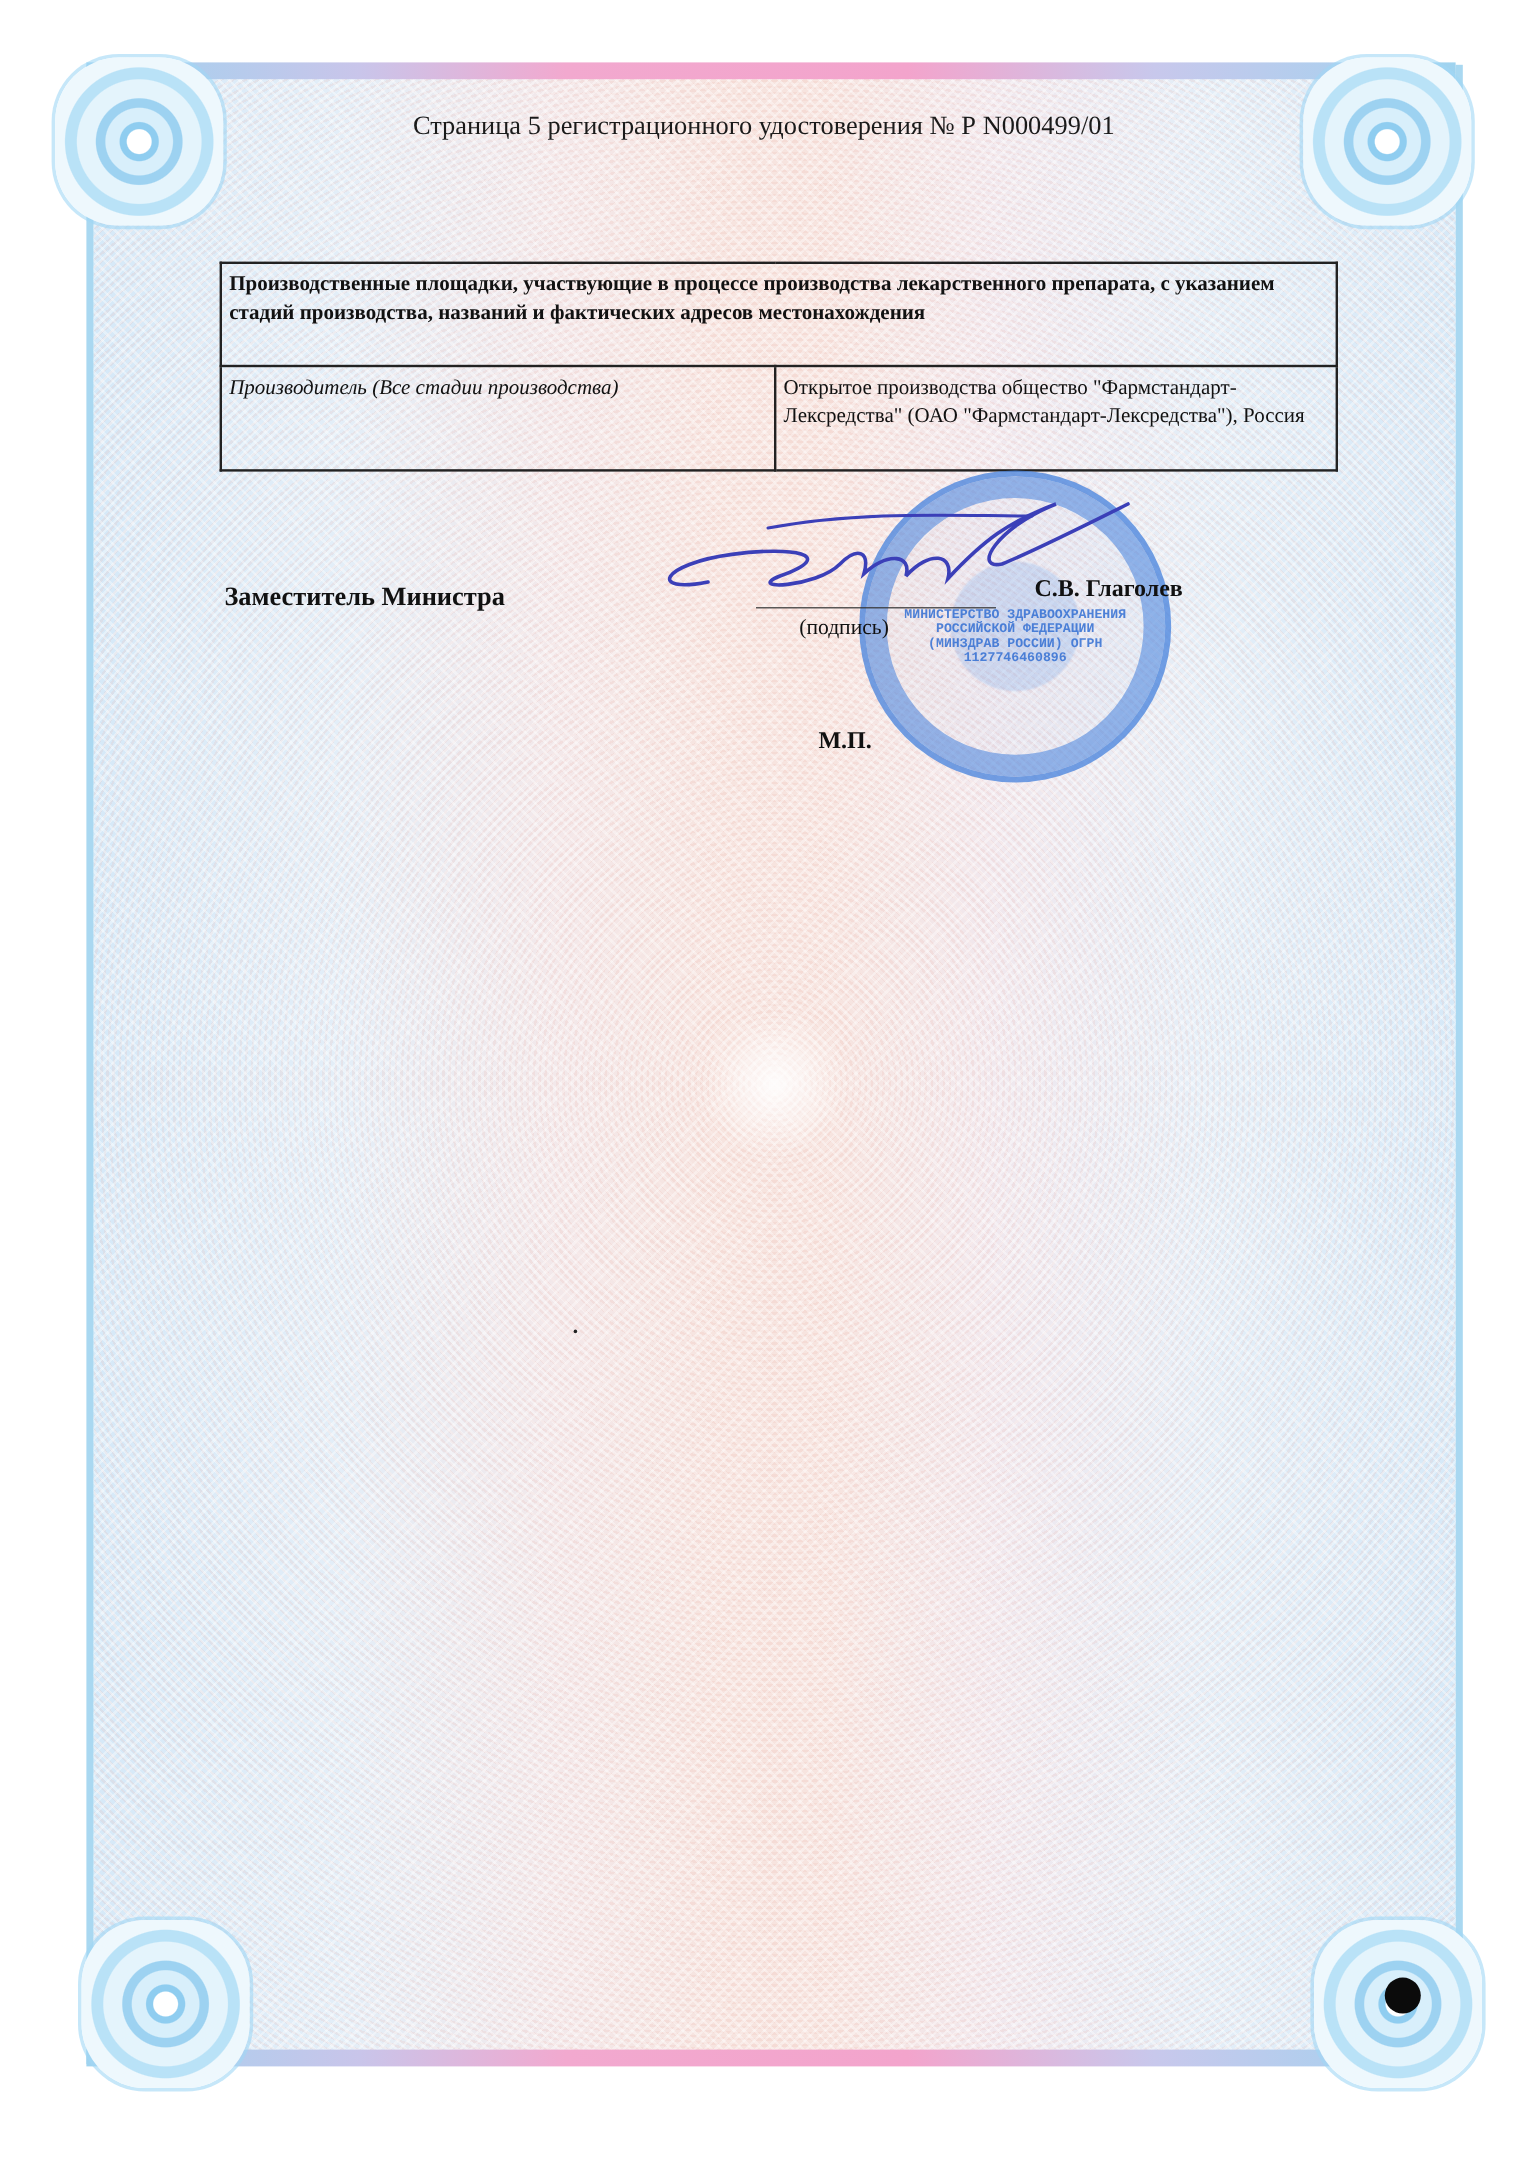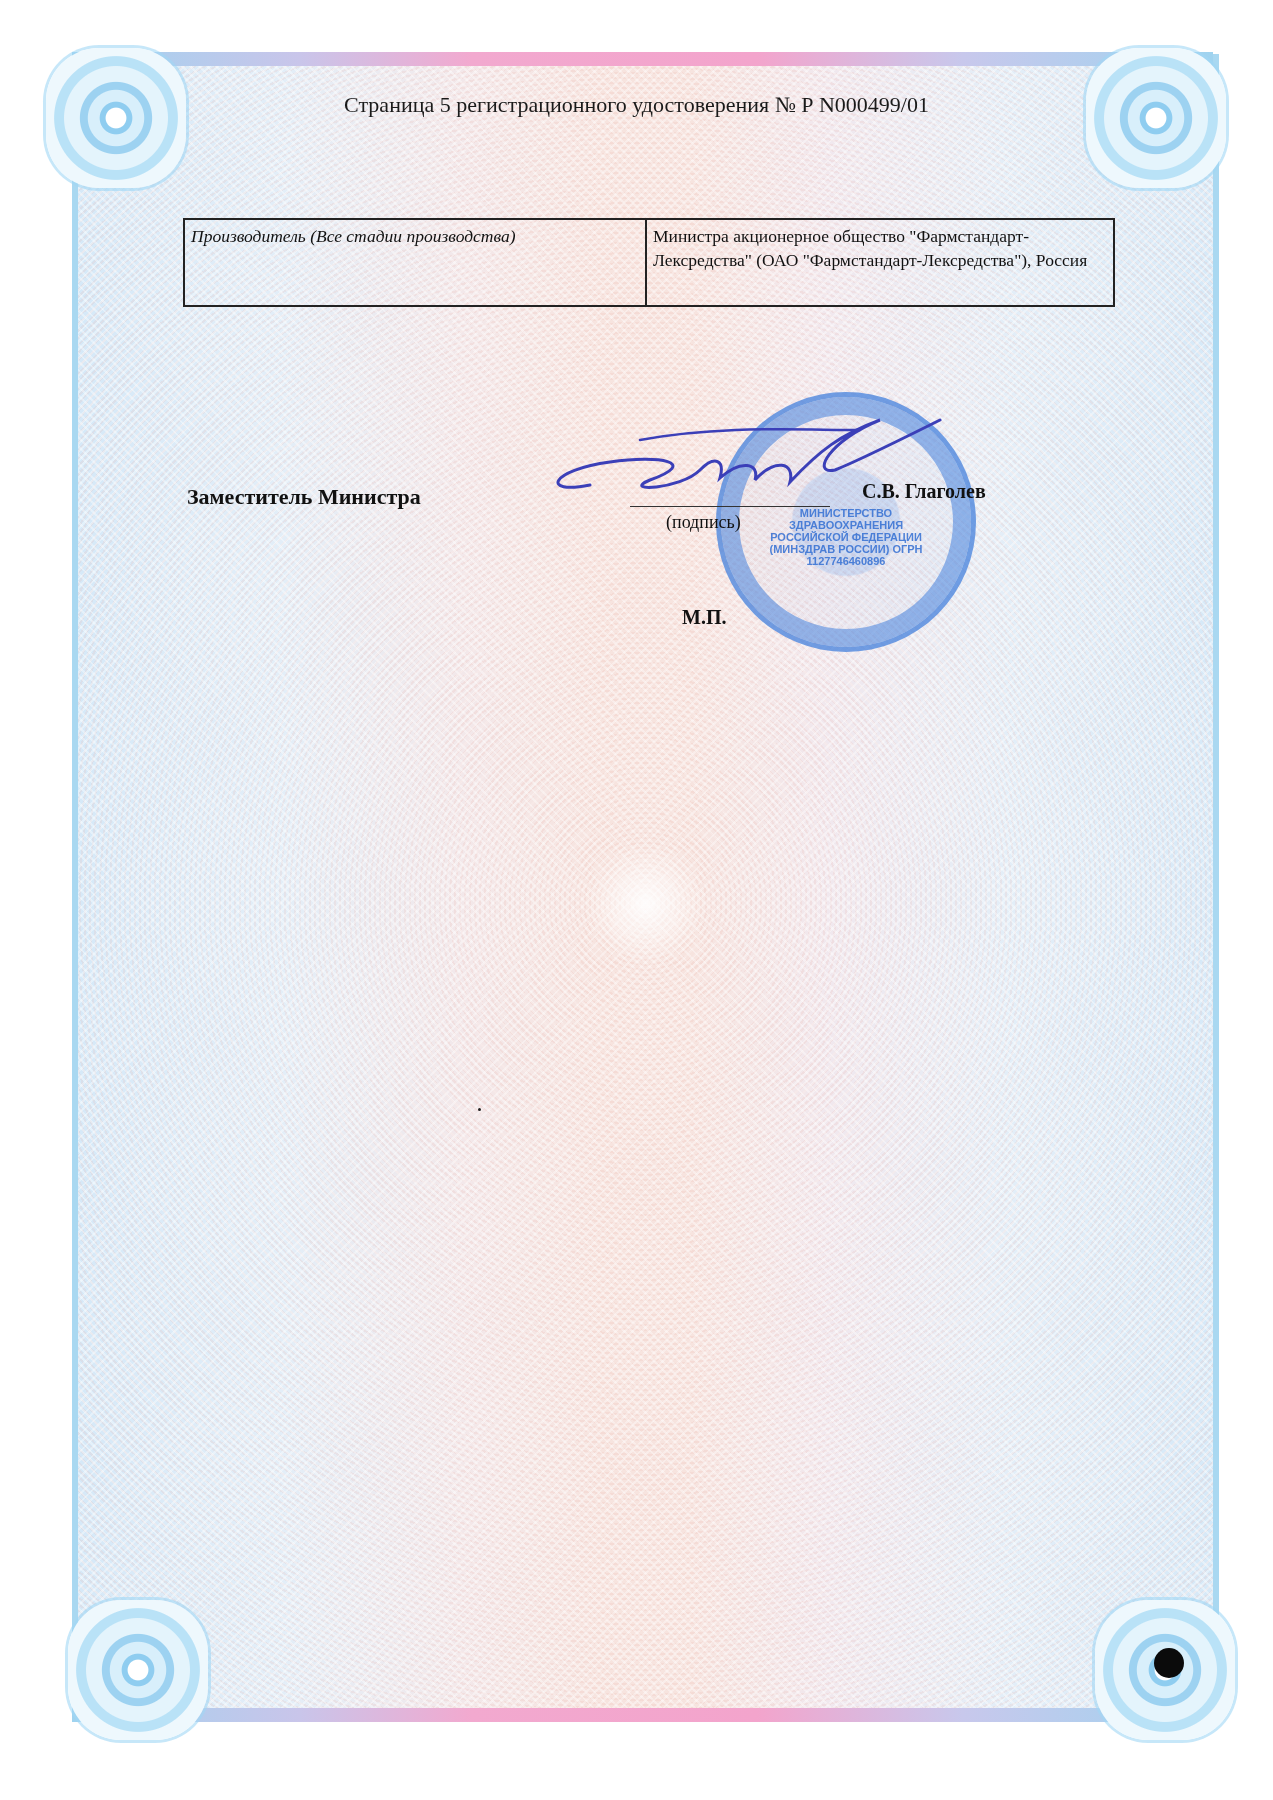--- a/index.html
+++ b/index.html
@@ -66,44 +66,47 @@
   .sign-caption { position: absolute; left: 666px; top: 512px; font-size: 18px; }
   .mp { position: absolute; left: 682px; top: 606px; font-size: 20px; font-weight: bold; }
   .stamp {
     position: absolute; left: 716px; top: 392px; width: 250px; height: 250px; border-radius: 50%;
     border: 5px solid rgba(70,130,220,0.75);
     box-shadow: inset 0 0 0 14px rgba(255,255,255,0), inset 0 0 0 18px rgba(70,130,220,0.55);
     background: radial-gradient(circle, rgba(90,150,230,0.25) 0 30%, rgba(90,150,230,0.05) 31% 100%);
   }
   .stamp-text {
     position: absolute; left: 30px; top: 110px; width: 190px; text-align: center;
-    font-family: Liberation Sans, sans-serif; font-size: 11px; color: rgba(50,110,210,0.85); font-weight: bold;
+    font-family: Liberation Mono, monospace; font-size: 11px; color: rgba(50,110,210,0.85); font-weight: bold;
   }
   .signature { position: absolute; left: 500px; top: 400px; width: 500px; height: 120px; }
   .dot { position: absolute; left: 478px; top: 1108px; width: 3px; height: 3px; background: #222; border-radius: 50%; }
 </style>
 </head>
 <body>
 
 <div class="sheet"></div>
 <div class="band-top"></div>
 <div class="band-bottom"></div>
 <div class="rosette r-tl"></div>
 <div class="rosette r-tr"></div>
 <div class="rosette r-bl"></div>
 <div class="rosette r-br"></div>
 <div class="hole"></div>
 
 <div class="page-heading">Страница 5 регистрационного удостоверения № Р N000499/01</div>
 
 <table class="sites">
   <tbody>
+      <tr>
+    <td class="hdr" colspan="2">Производственные площадки, участвующие в процессе производства лекарственного препарата, с указанием стадий производства, названий и фактических адресов местонахождения</td>
+  </tr>
   <tr>
     <td class="cell-role">Производитель (Все стадии производства)</td>
-    <td class="cell-org">Министра акционерное общество "Фармстандарт-Лексредства" (ОАО "Фармстандарт-Лексредства"), Россия</td>
+    <td class="cell-org">Открытое производства общество "Фармстандарт-Лексредства" (ОАО "Фармстандарт-Лексредства"), Россия</td>
   </tr>
 </tbody>
   </table>
 
 <div class="stamp">
   <div class="stamp-text">МИНИСТЕРСТВО ЗДРАВООХРАНЕНИЯ РОССИЙСКОЙ ФЕДЕРАЦИИ (МИНЗДРАВ РОССИИ) ОГРН 1127746460896</div>
 </div>
 
 <svg class="signature" viewBox="0 0 500 120">
   <path d="M90 85 C 40 95, 50 70, 110 62 C 160 55, 200 62, 150 80 C 120 92, 180 90, 200 70 C 215 55, 225 60, 220 78 C 240 60, 260 62, 255 80 C 275 58, 295 62, 290 82 C 320 50, 340 35, 380 20 C 330 40, 310 75, 335 70 C 360 60, 400 40, 440 20" fill="none" stroke="#3b3fb8" stroke-width="3" stroke-linecap="round"></path>

